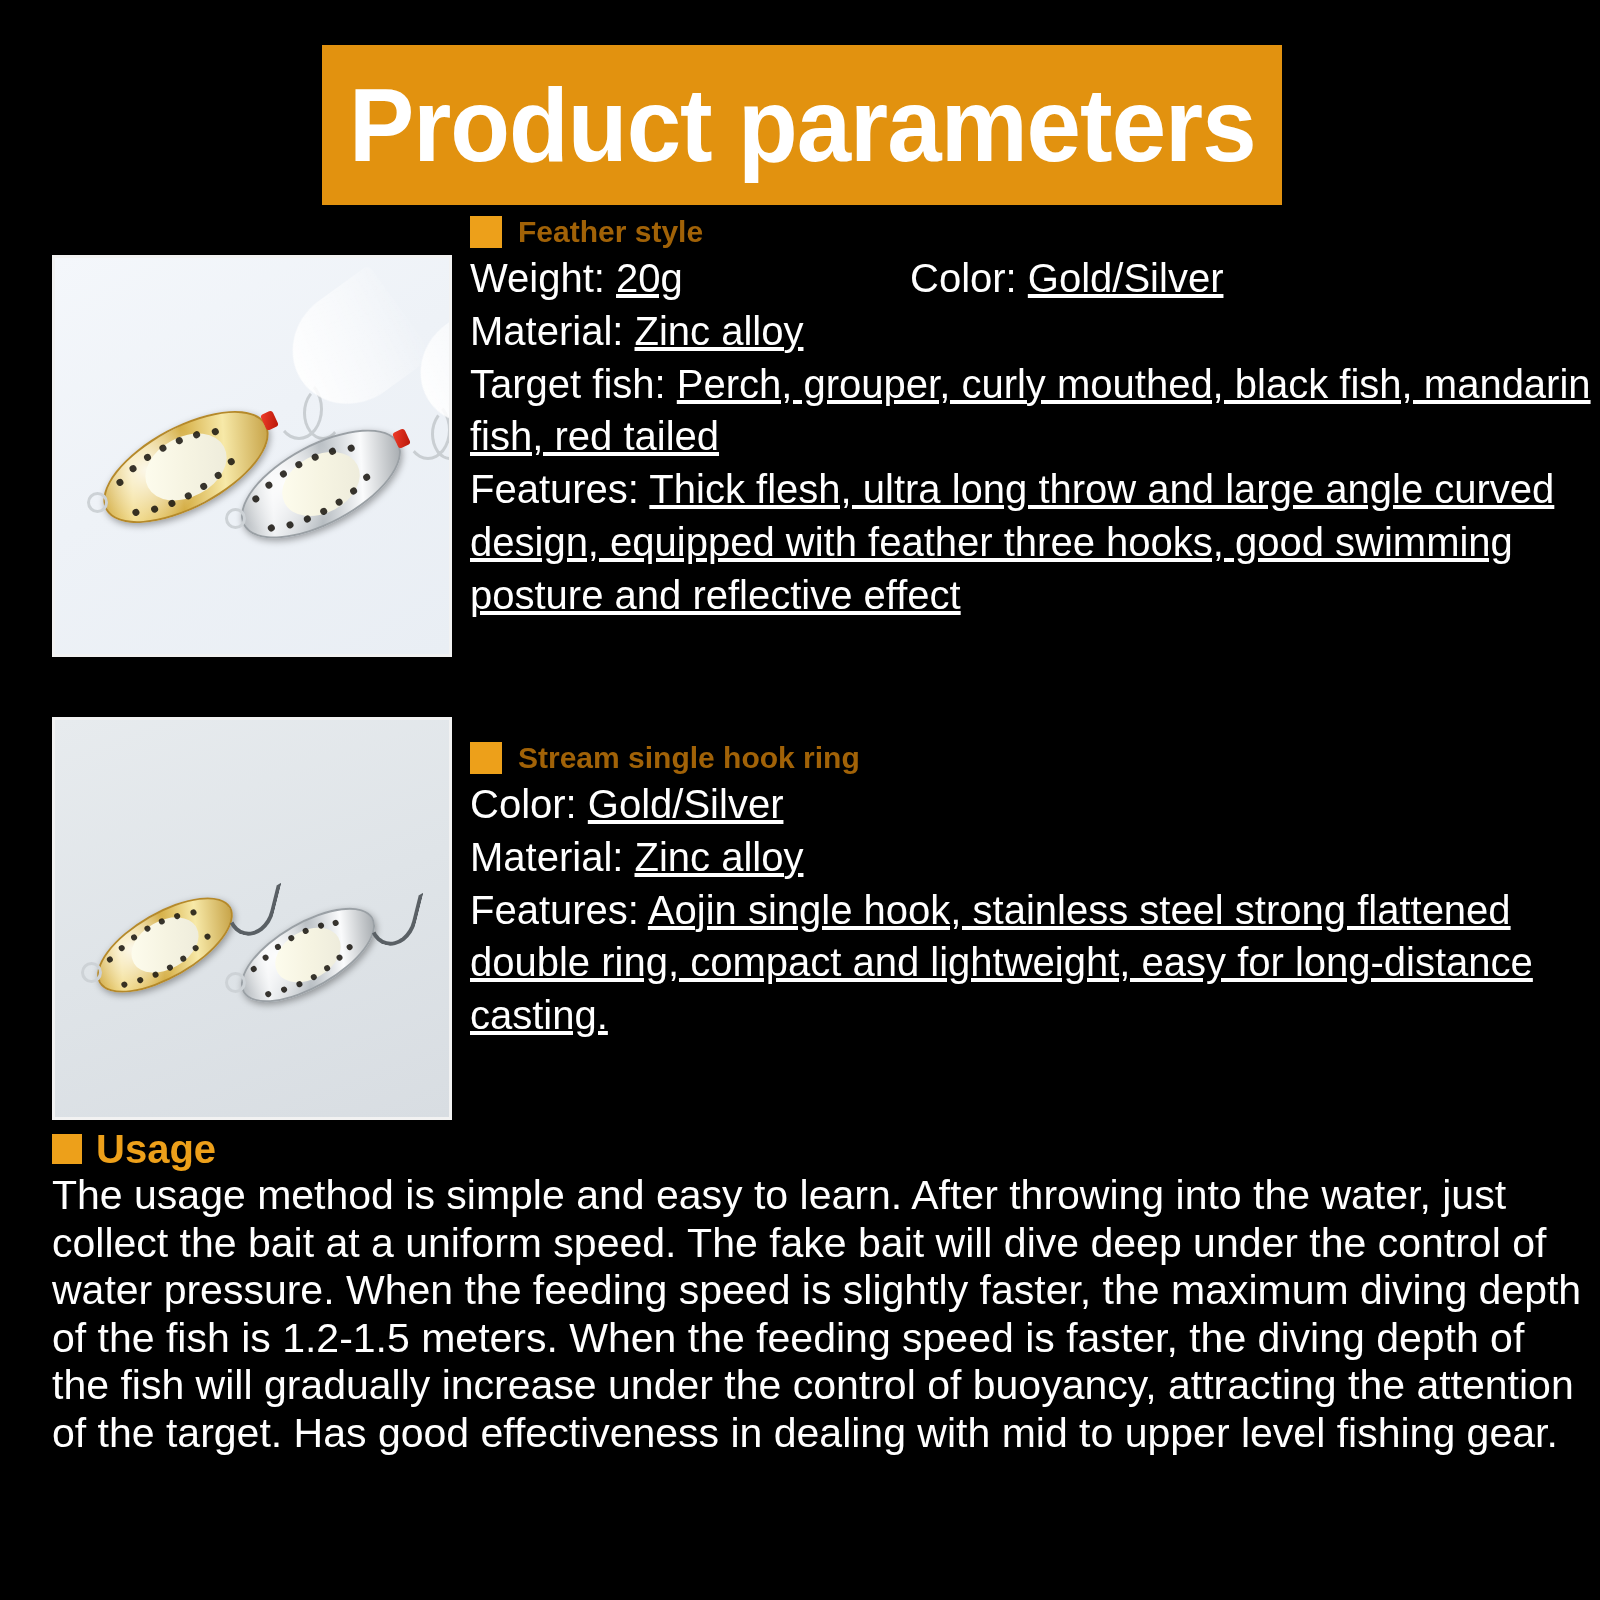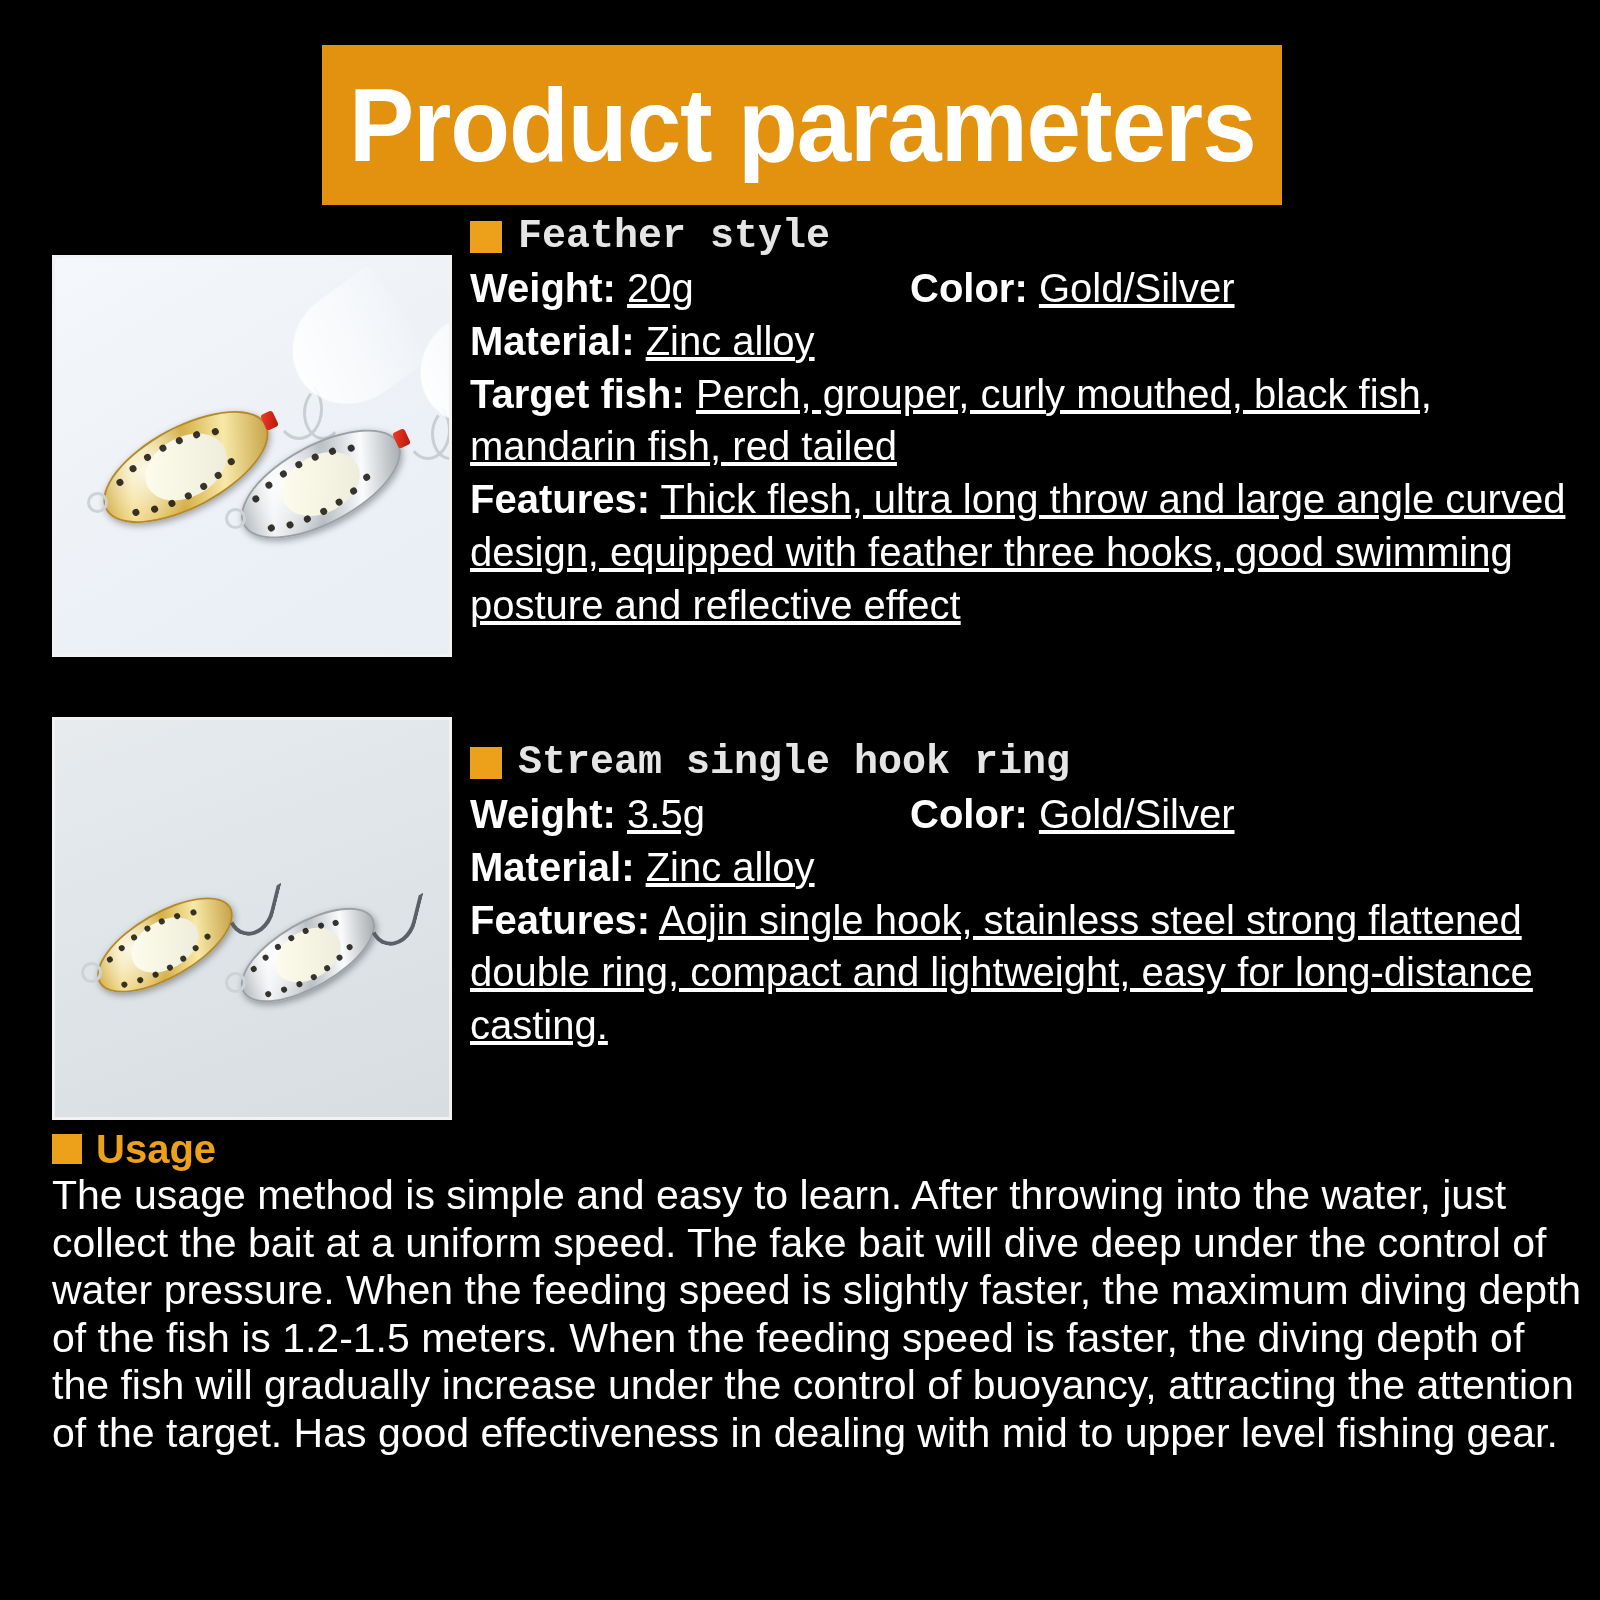--- a/index.html
+++ b/index.html
@@ -152,36 +152,36 @@
     gap: 16px;
     margin-bottom: 4px;
   }
   .bullet-square {
     width: 32px;
     height: 32px;
     background: #eda01a;
     flex: 0 0 auto;
   }
   .spec-heading-text {
-    font-family: Liberation Mono, monospace;
+    font-family: Liberation Sans, sans-serif;
     font-weight: bold;
-    font-size: 40px;
+    font-size: 30px;
     line-height: 1.05;
-    color: #e5e5e5;
+    color: #a16207;
     white-space: nowrap;
   }
 
   .spec-line {
     font-size: 40px;
     line-height: 1.32;
     color: #ffffff;
     white-space: nowrap;
   }
   .spec-line.wrap { white-space: normal; }
-  .lbl { font-weight: bold; text-align: center; }
+  .lbl { font-weight: normal; text-align: center; }
   .val { font-weight: normal; text-decoration: underline; }
   .spec-row {
     display: flex;
     align-items: baseline;
   }
   .spec-row .col-a { width: 440px; flex: 0 0 auto; }
 
   
   #usage-section {
     position: absolute;
@@ -344,21 +344,20 @@
   </div>
 </div>
 
 <div id="spec-stream" class="spec-block">
   <div class="spec-heading">
     <span class="bullet-square"></span>
     <span class="spec-heading-text">Stream single hook ring</span>
   </div>
 
   <div class="spec-line spec-row">
-    <span class="col-a"><span class="lbl">Weight:</span> <span class="val">3.5g</span></span>
     <span><span class="lbl">Color:</span> <span class="val">Gold/Silver</span></span>
   </div>
 
   <div class="spec-line">
     <span class="lbl">Material:</span>
     <span class="val">Zinc alloy</span>
   </div>
 
   <div class="spec-line wrap">
     <span class="lbl">Features:</span>

